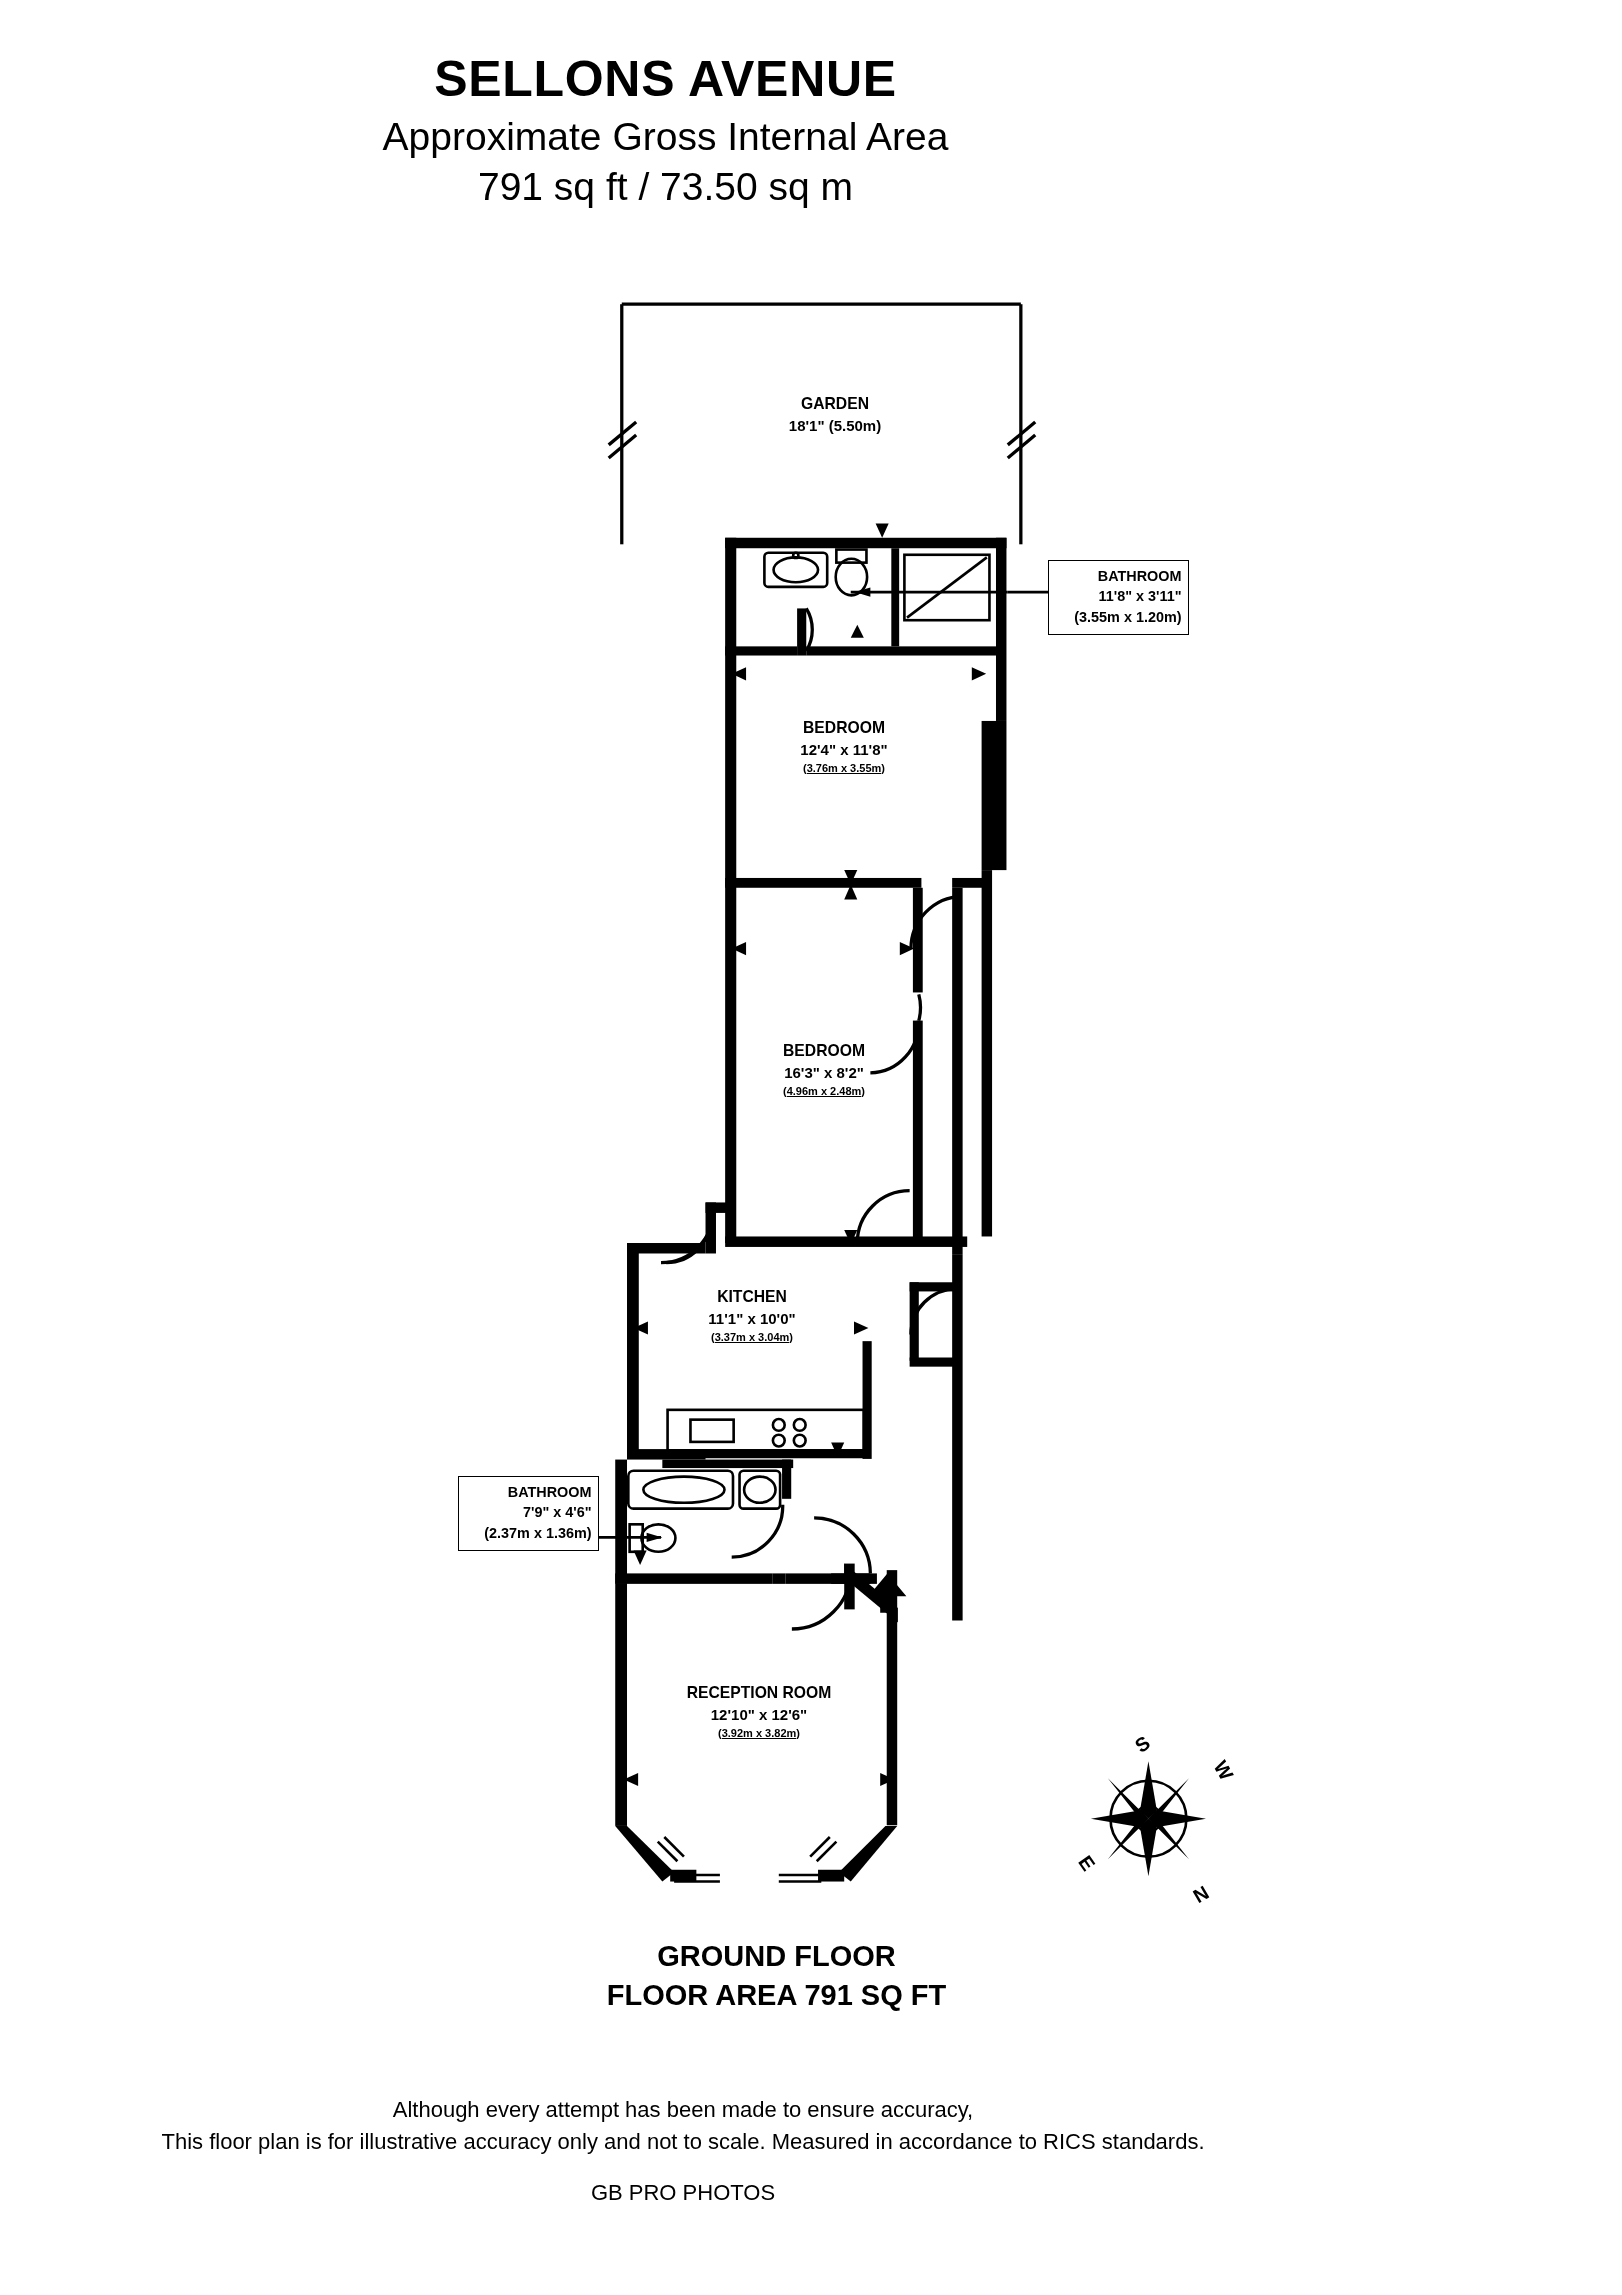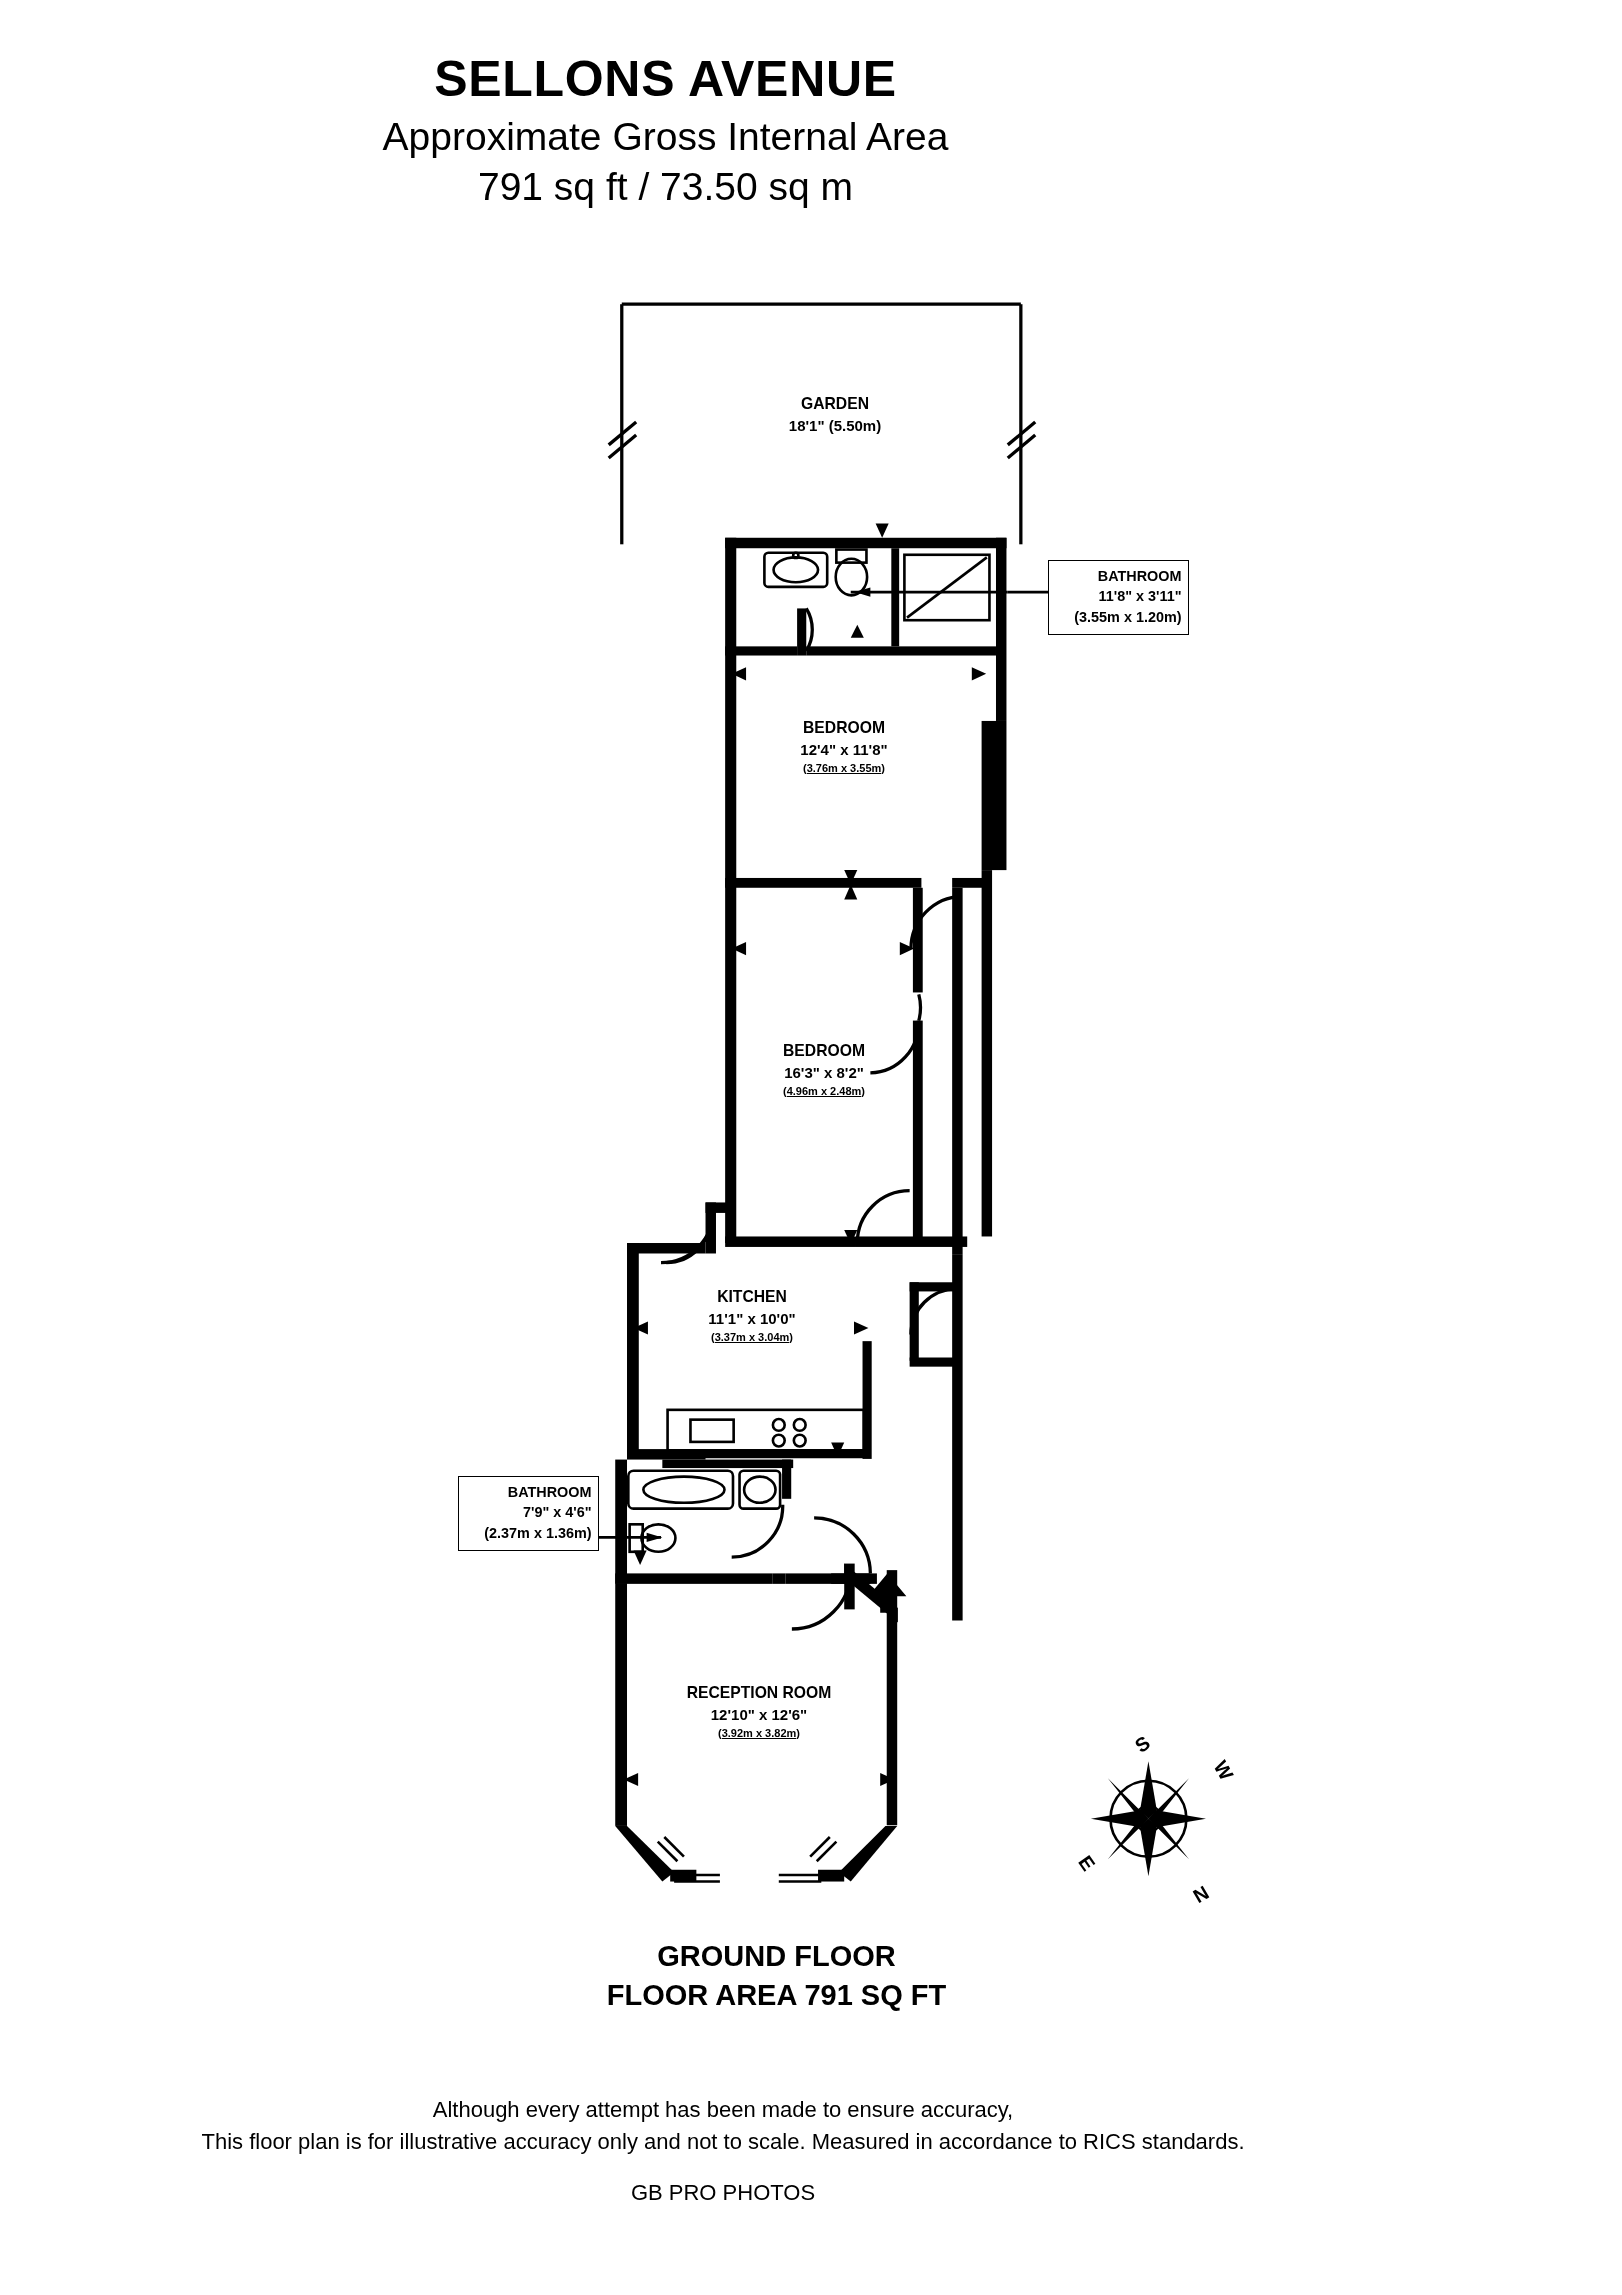--- a/index.html
+++ b/index.html
@@ -91,21 +91,20 @@
   }
   .disclaimer {
     position: absolute;
     top: 2094px;
     left: 0;
     width: 1366px;
     text-align: center;
     font-size: 22px;
     line-height: 1.45;
     font-weight: normal;
-    padding-left: 40px;
   }
   .credit {
     margin-top: 19px;
     font-size: 22px;
   }
 </style>
 </head>
 <body>
 
 <div class="header">

